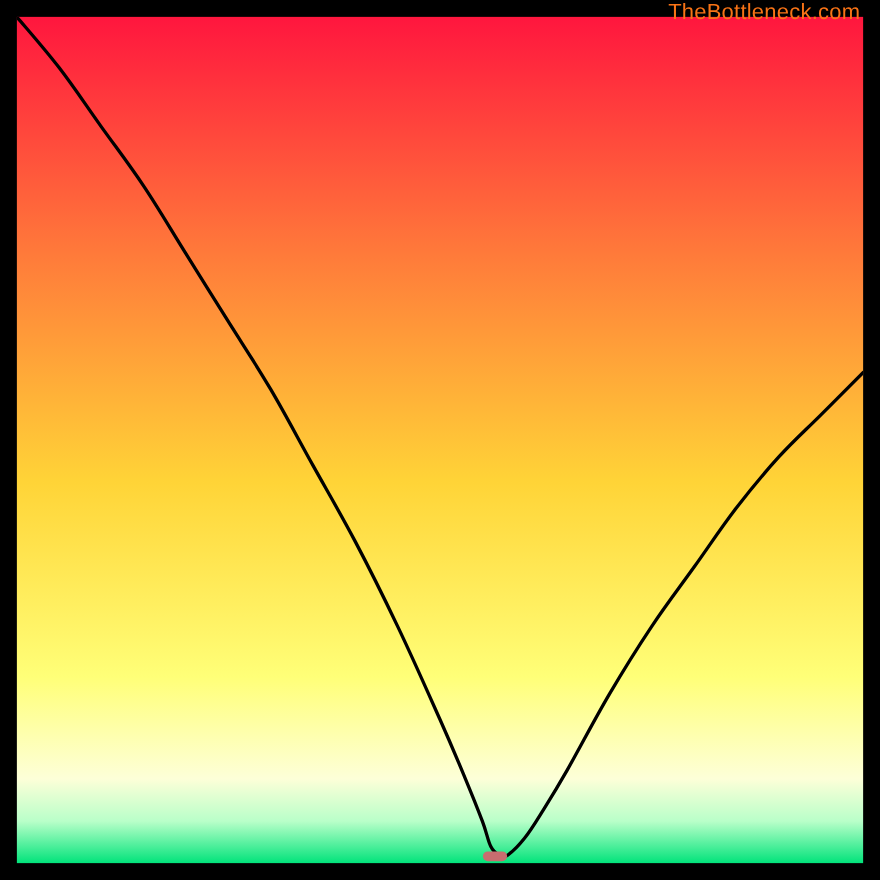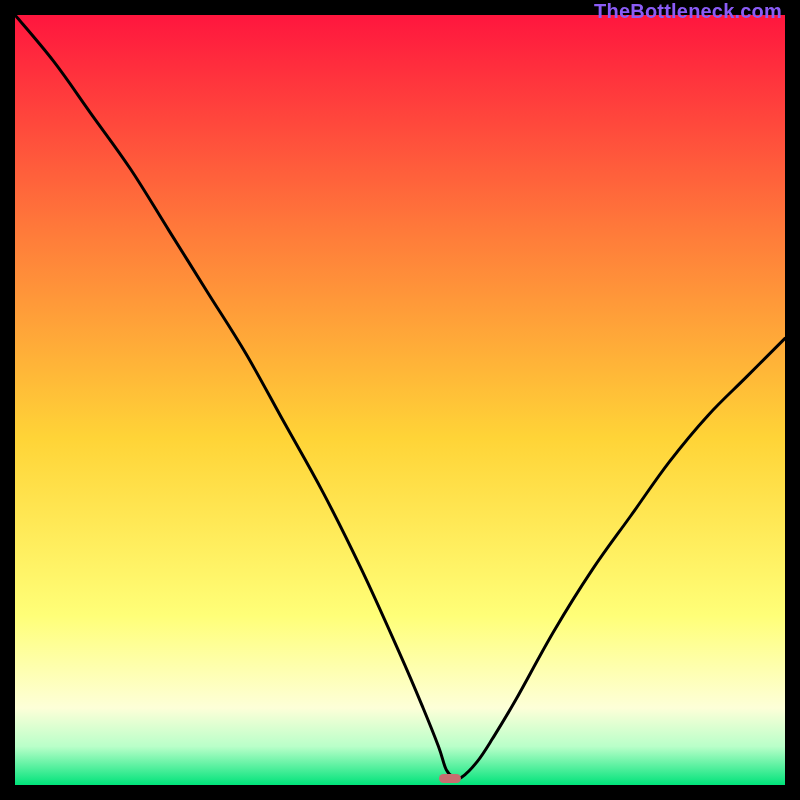--- a/index.html
+++ b/index.html
@@ -39,22 +39,22 @@
     top: 0;
     width: 100%;
     height: 100%;
   }
   .watermark {
     position: absolute;
     top: 0px;
     right: 18px;
     font-family: Arial, Helvetica, sans-serif;
     font-size: 20px;
-    font-weight: 700;
-    color: #8b5cf6;
+    font-weight: 400;
+    color: #f97316;
     letter-spacing: 0.2px;
     user-select: none;
   }
   .marker {
     position: absolute;
     border-radius: 999px;
   }
 </style>
 </head>
 <body>

